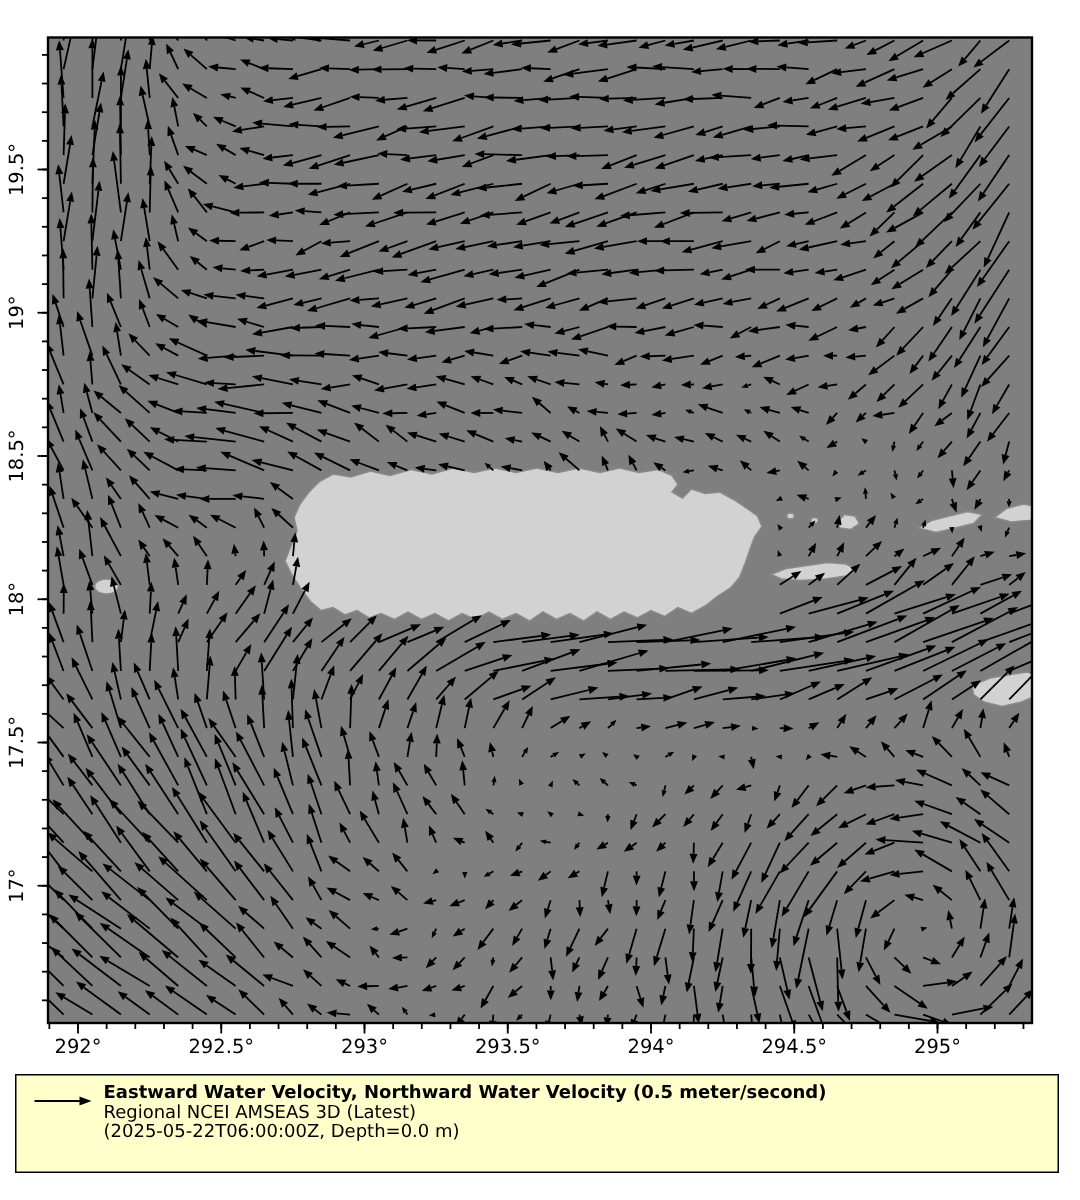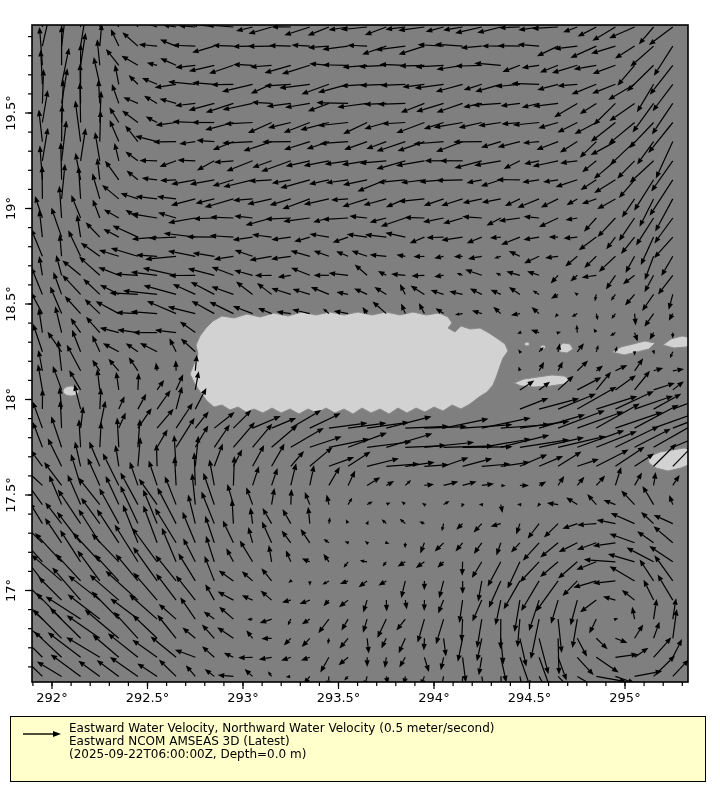--- a/index.html
+++ b/index.html
@@ -4,21 +4,21 @@
 <style>
   html,body{margin:0;padding:0;background:#ffffff;}
   .page{position:relative;width:720px;height:800px;background:#ffffff;overflow:hidden;
         font-family:"DejaVu Sans",sans-serif;}
   #map-svg{position:absolute;left:0;top:0;}
   .legend{position:absolute;left:10px;top:716px;width:696px;height:66px;box-sizing:border-box;
           border:1px solid #000;background:#ffffcc;}
   .legend-arrow{position:absolute;left:9px;top:11px;}
   .legend-text{position:absolute;left:58px;top:5px;right:6px;color:#000;
                font-size:12px;line-height:13px;}
-  .legend-title{font-weight:normal;}
+  .legend-title{font-weight:bold;}
   .tick-label{font-family:"DejaVu Sans",sans-serif;font-size:13px;fill:#000;}
 </style>
 </head>
 <body>
 
 <div class="page">
 
   <svg id="map-svg" width="720" height="712" viewBox="0 0 720 712">
       <defs>
         <clipPath id="plotclip">
@@ -2335,18 +2335,18 @@
       </g>
     </svg>
 
   <div class="legend">
     <svg class="legend-arrow" width="46" height="12" viewBox="0 0 46 12">
       <line x1="3" y1="6" x2="34" y2="6" stroke="#000" stroke-width="1.4"></line>
       <polygon points="41,6 33,3 33,9" fill="#000"></polygon>
     </svg>
     <div class="legend-text">
       <div class="legend-title">Eastward Water Velocity, Northward Water Velocity (0.5 meter/second)</div>
-      <div>Eastward NCOM AMSEAS 3D (Latest)</div>
-      <div>(2025-09-22T06:00:00Z, Depth=0.0 m)</div>
+      <div>Regional NCEI AMSEAS 3D (Latest)</div>
+      <div>(2025-05-22T06:00:00Z, Depth=0.0 m)</div>
     </div>
   </div>
 
 </div>
 
 </body></html>

